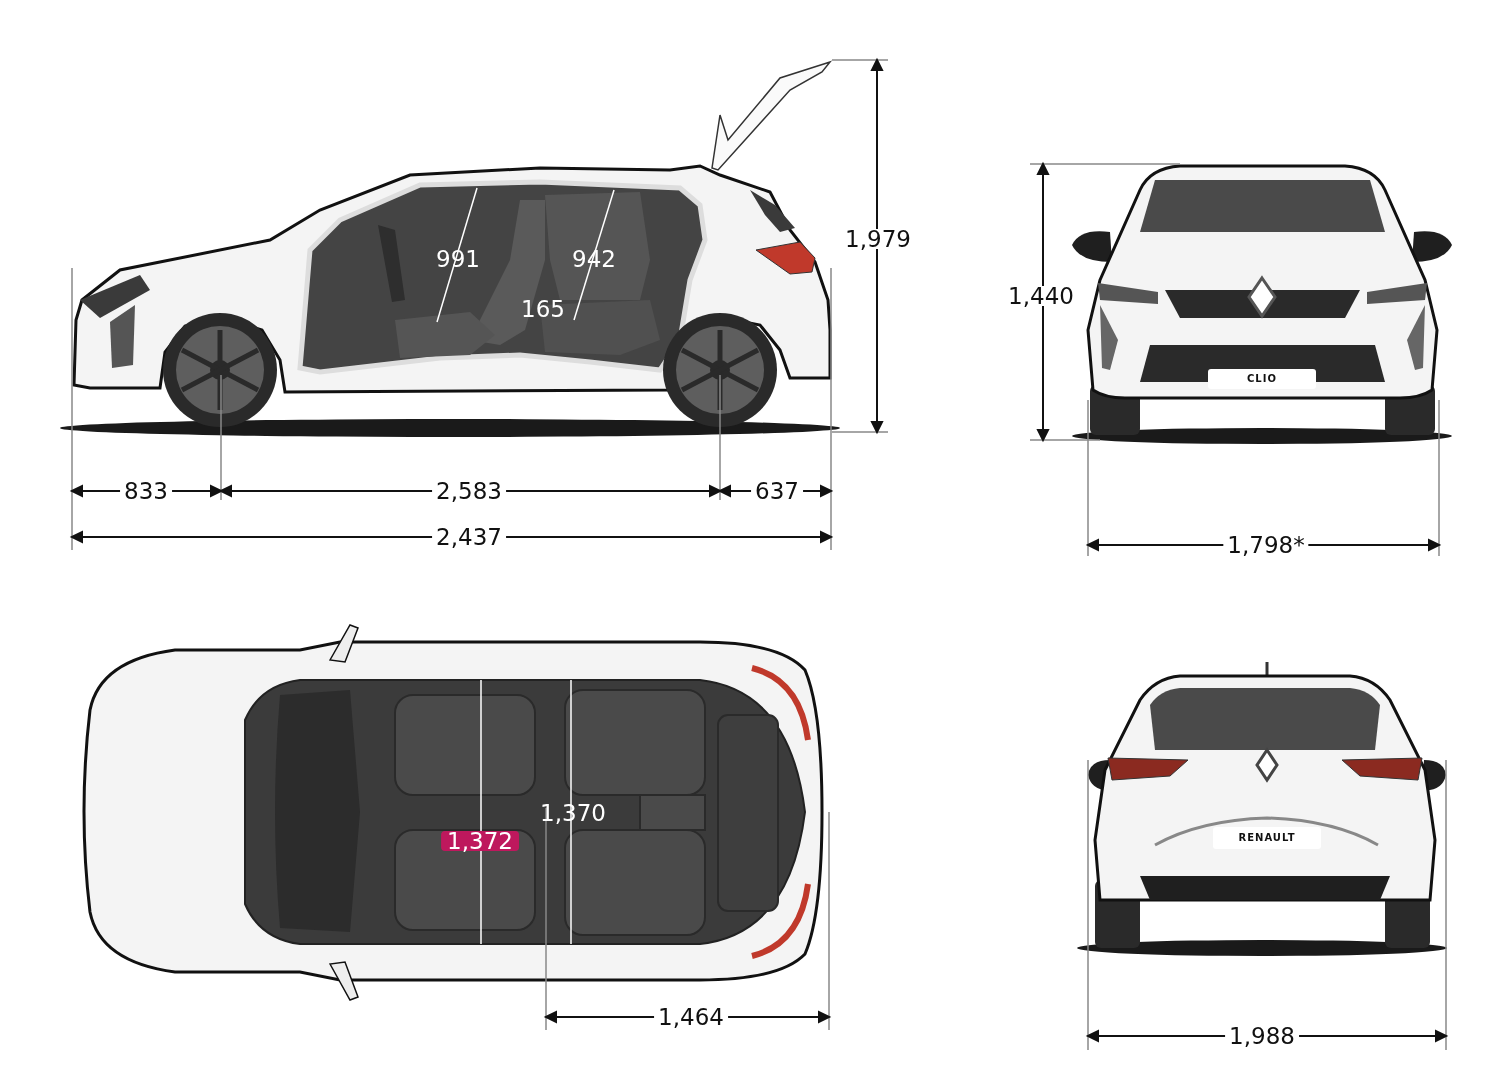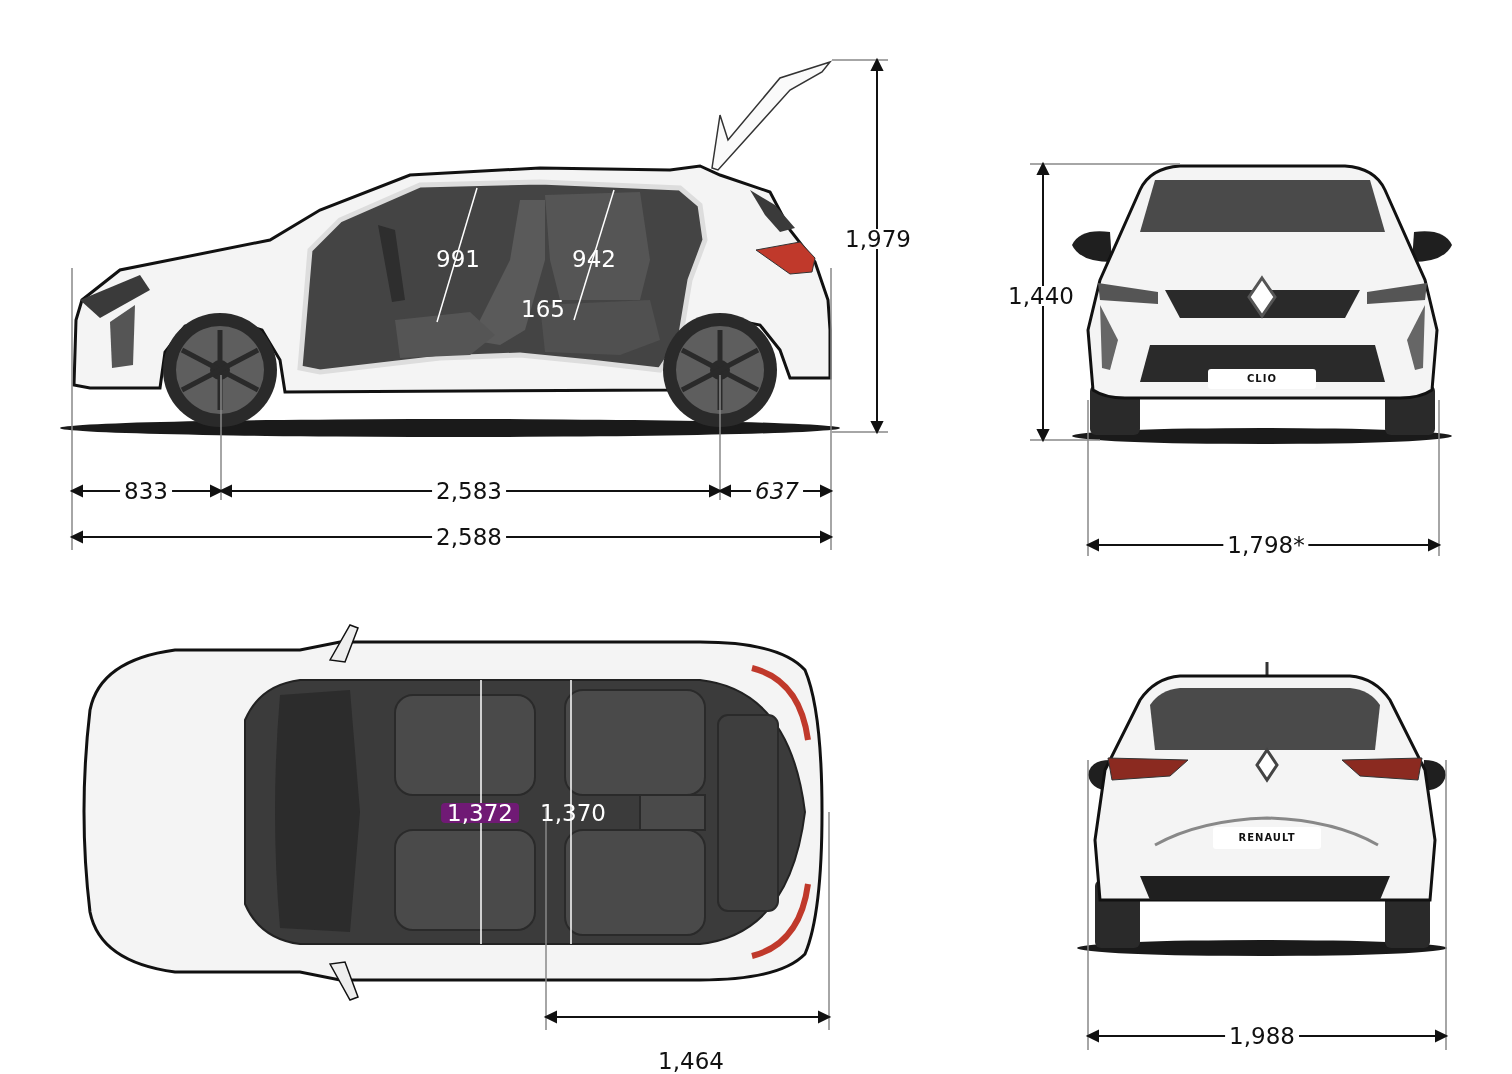--- a/index.html
+++ b/index.html
@@ -1,21 +1,21 @@
 <!DOCTYPE html>
 <html><head>
 <meta charset="utf-8">
 <style>
   html,body{margin:0;padding:0;background:#ffffff;}
   body{width:1512px;height:1074px;position:relative;overflow:hidden;font-family:"DejaVu Sans","Liberation Sans",sans-serif;color:#111;}
   .view{position:absolute;}
   svg{position:absolute;left:0;top:0;overflow:visible;}
   .dim{position:absolute;font-size:23px;color:#111;background:#fff;padding:0 4px;line-height:20px;white-space:nowrap;transform:translate(-50%,-50%);}
   .dim.inv{background:transparent;color:#fff;}
-  .dim.pill{background:#701a75;color:#fff;border-radius:4px;padding:0 6px;}
+  .dim.pill{background:#be185d;color:#fff;border-radius:4px;padding:0 6px;margin-top:28px;}
   .plate{position:absolute;background:#fff;border-radius:3px;font-weight:bold;font-size:10px;letter-spacing:1px;color:#111;text-align:center;transform:translate(-50%,-50%);}
 </style>
 </head>
 <body>
 
 <div class="view" style="left:0;top:0;width:920px;height:570px;">
   <svg width="920" height="570">
 
     <ellipse cx="450" cy="428" rx="390" ry="9" fill="#1a1a1a"></ellipse>
 
@@ -86,22 +86,22 @@
       <line x1="80" y1="537" x2="823" y2="537"></line>
       <polygon points="72,537 82,532 82,542"></polygon>
         <polygon points="831,537 821,532 821,542"></polygon>
       <line x1="877" y1="68" x2="877" y2="424"></line>
       <polygon points="877,60 872,70 882,70"></polygon>
         <polygon points="877,432 872,422 882,422"></polygon>
     </g>
   </svg>
   <span class="dim" style="left:146px;top:491px;">833</span>
   <span class="dim" style="left:469px;top:491px;">2,583</span>
-  <span class="dim" style="left:777px;top:491px;font-style:italic;">637</span>
-  <span class="dim" style="left:469px;top:537px;">2,588</span>
+  <span class="dim" style="left:777px;top:491px;">637</span>
+  <span class="dim" style="left:469px;top:537px;">2,437</span>
   <span class="dim" style="left:878px;top:239px;">1,979</span>
   <span class="dim inv" style="left:458px;top:259px;">991</span>
   <span class="dim inv" style="left:594px;top:259px;">942</span>
   <span class="dim inv" style="left:543px;top:309px;">165</span>
 </div>
 
 <div class="view" style="left:0;top:0;width:1512px;height:570px;pointer-events:none;">
   <svg width="1512" height="570">
     <ellipse cx="1262" cy="436" rx="190" ry="8" fill="#1a1a1a"></ellipse>
     <rect x="1090" y="385" width="50" height="50" rx="6" fill="#2a2a2a"></rect>
@@ -179,21 +179,21 @@
       <line x1="829" y1="232" x2="829" y2="450"></line>
     </g>
     <g stroke="#111" stroke-width="2" fill="#111">
       <line x1="554" y1="437" x2="821" y2="437"></line>
       <polygon points="546,437 556,432 556,442"></polygon>
         <polygon points="829,437 819,432 819,442"></polygon>
     </g>
   </svg>
   <span class="dim pill" style="left:480px;top:233px;">1,372</span>
   <span class="dim inv" style="left:573px;top:233px;">1,370</span>
-  <span class="dim" style="left:691px;top:437px;margin-top:44px;">1,464</span>
+  <span class="dim" style="left:691px;top:437px;">1,464</span>
 </div>
 
 <div class="view" style="left:0;top:580px;width:1248px;height:494px;pointer-events:none;">
   <svg width="1512" height="494">
     <ellipse cx="1262" cy="368" rx="185" ry="8" fill="#1a1a1a"></ellipse>
     <rect x="1095" y="300" width="45" height="68" rx="6" fill="#2a2a2a"></rect>
     <rect x="1385" y="300" width="45" height="68" rx="6" fill="#2a2a2a"></rect>
 
     <line x1="1267" y1="82" x2="1267" y2="95" stroke="#333" stroke-width="3"></line>
 

